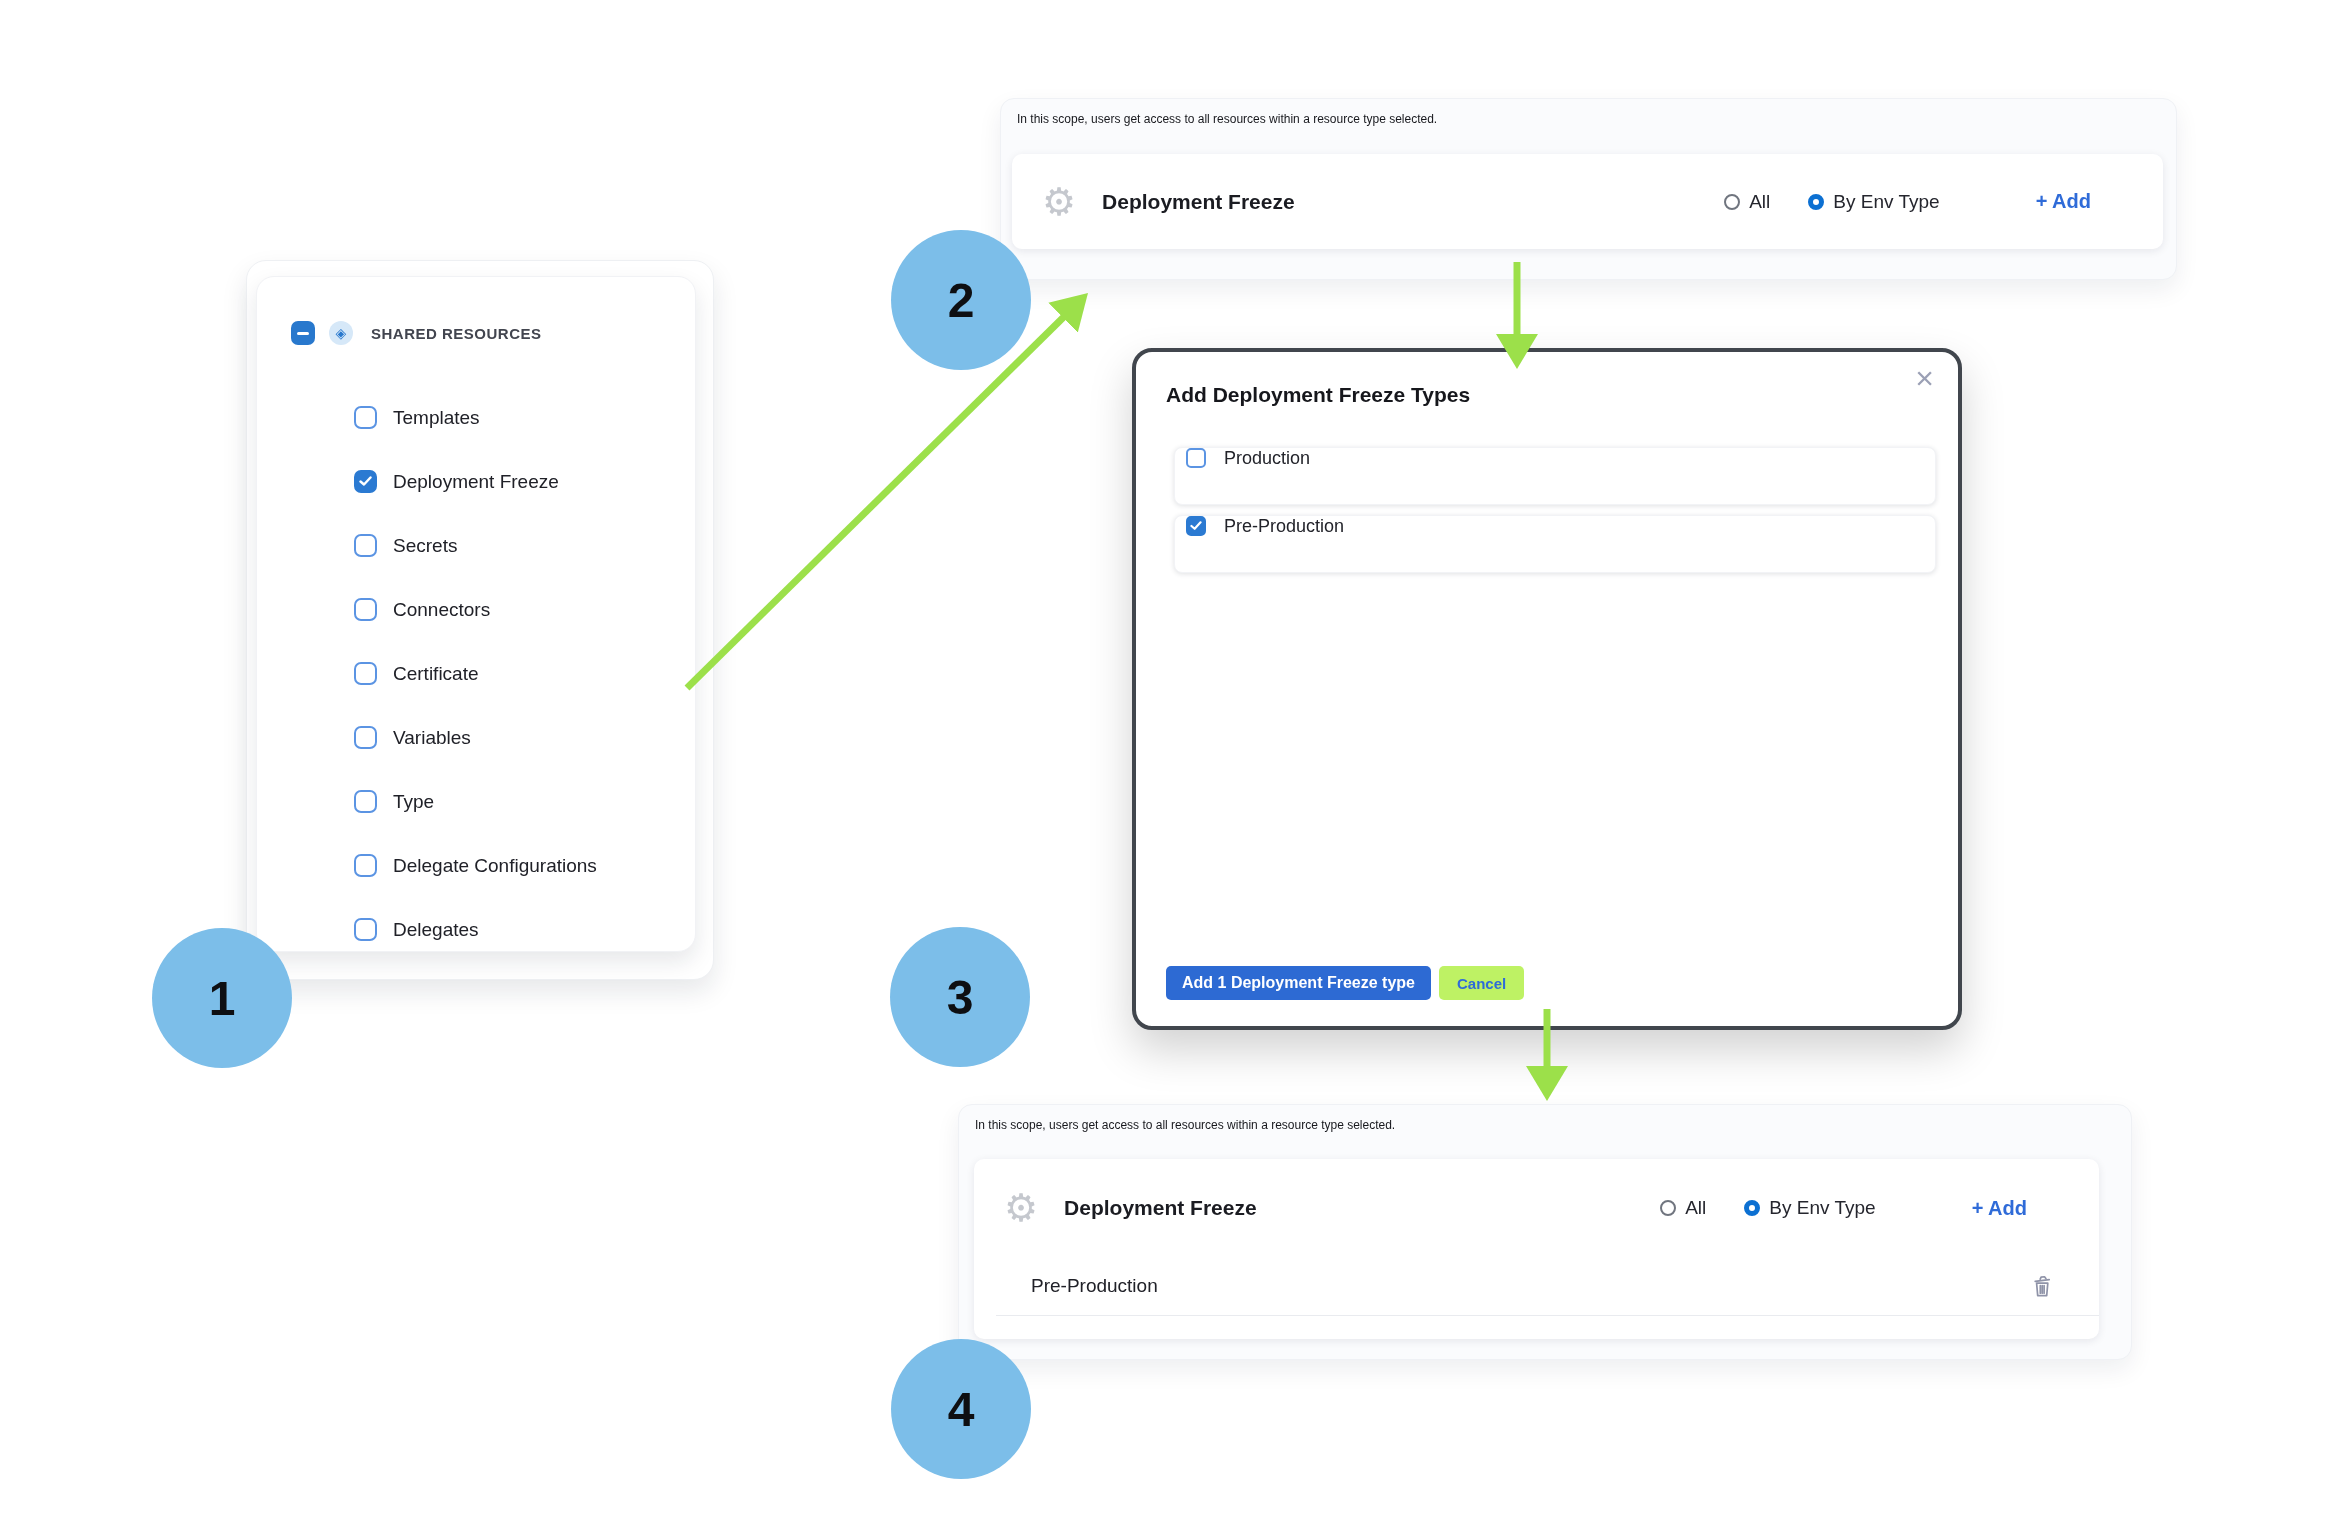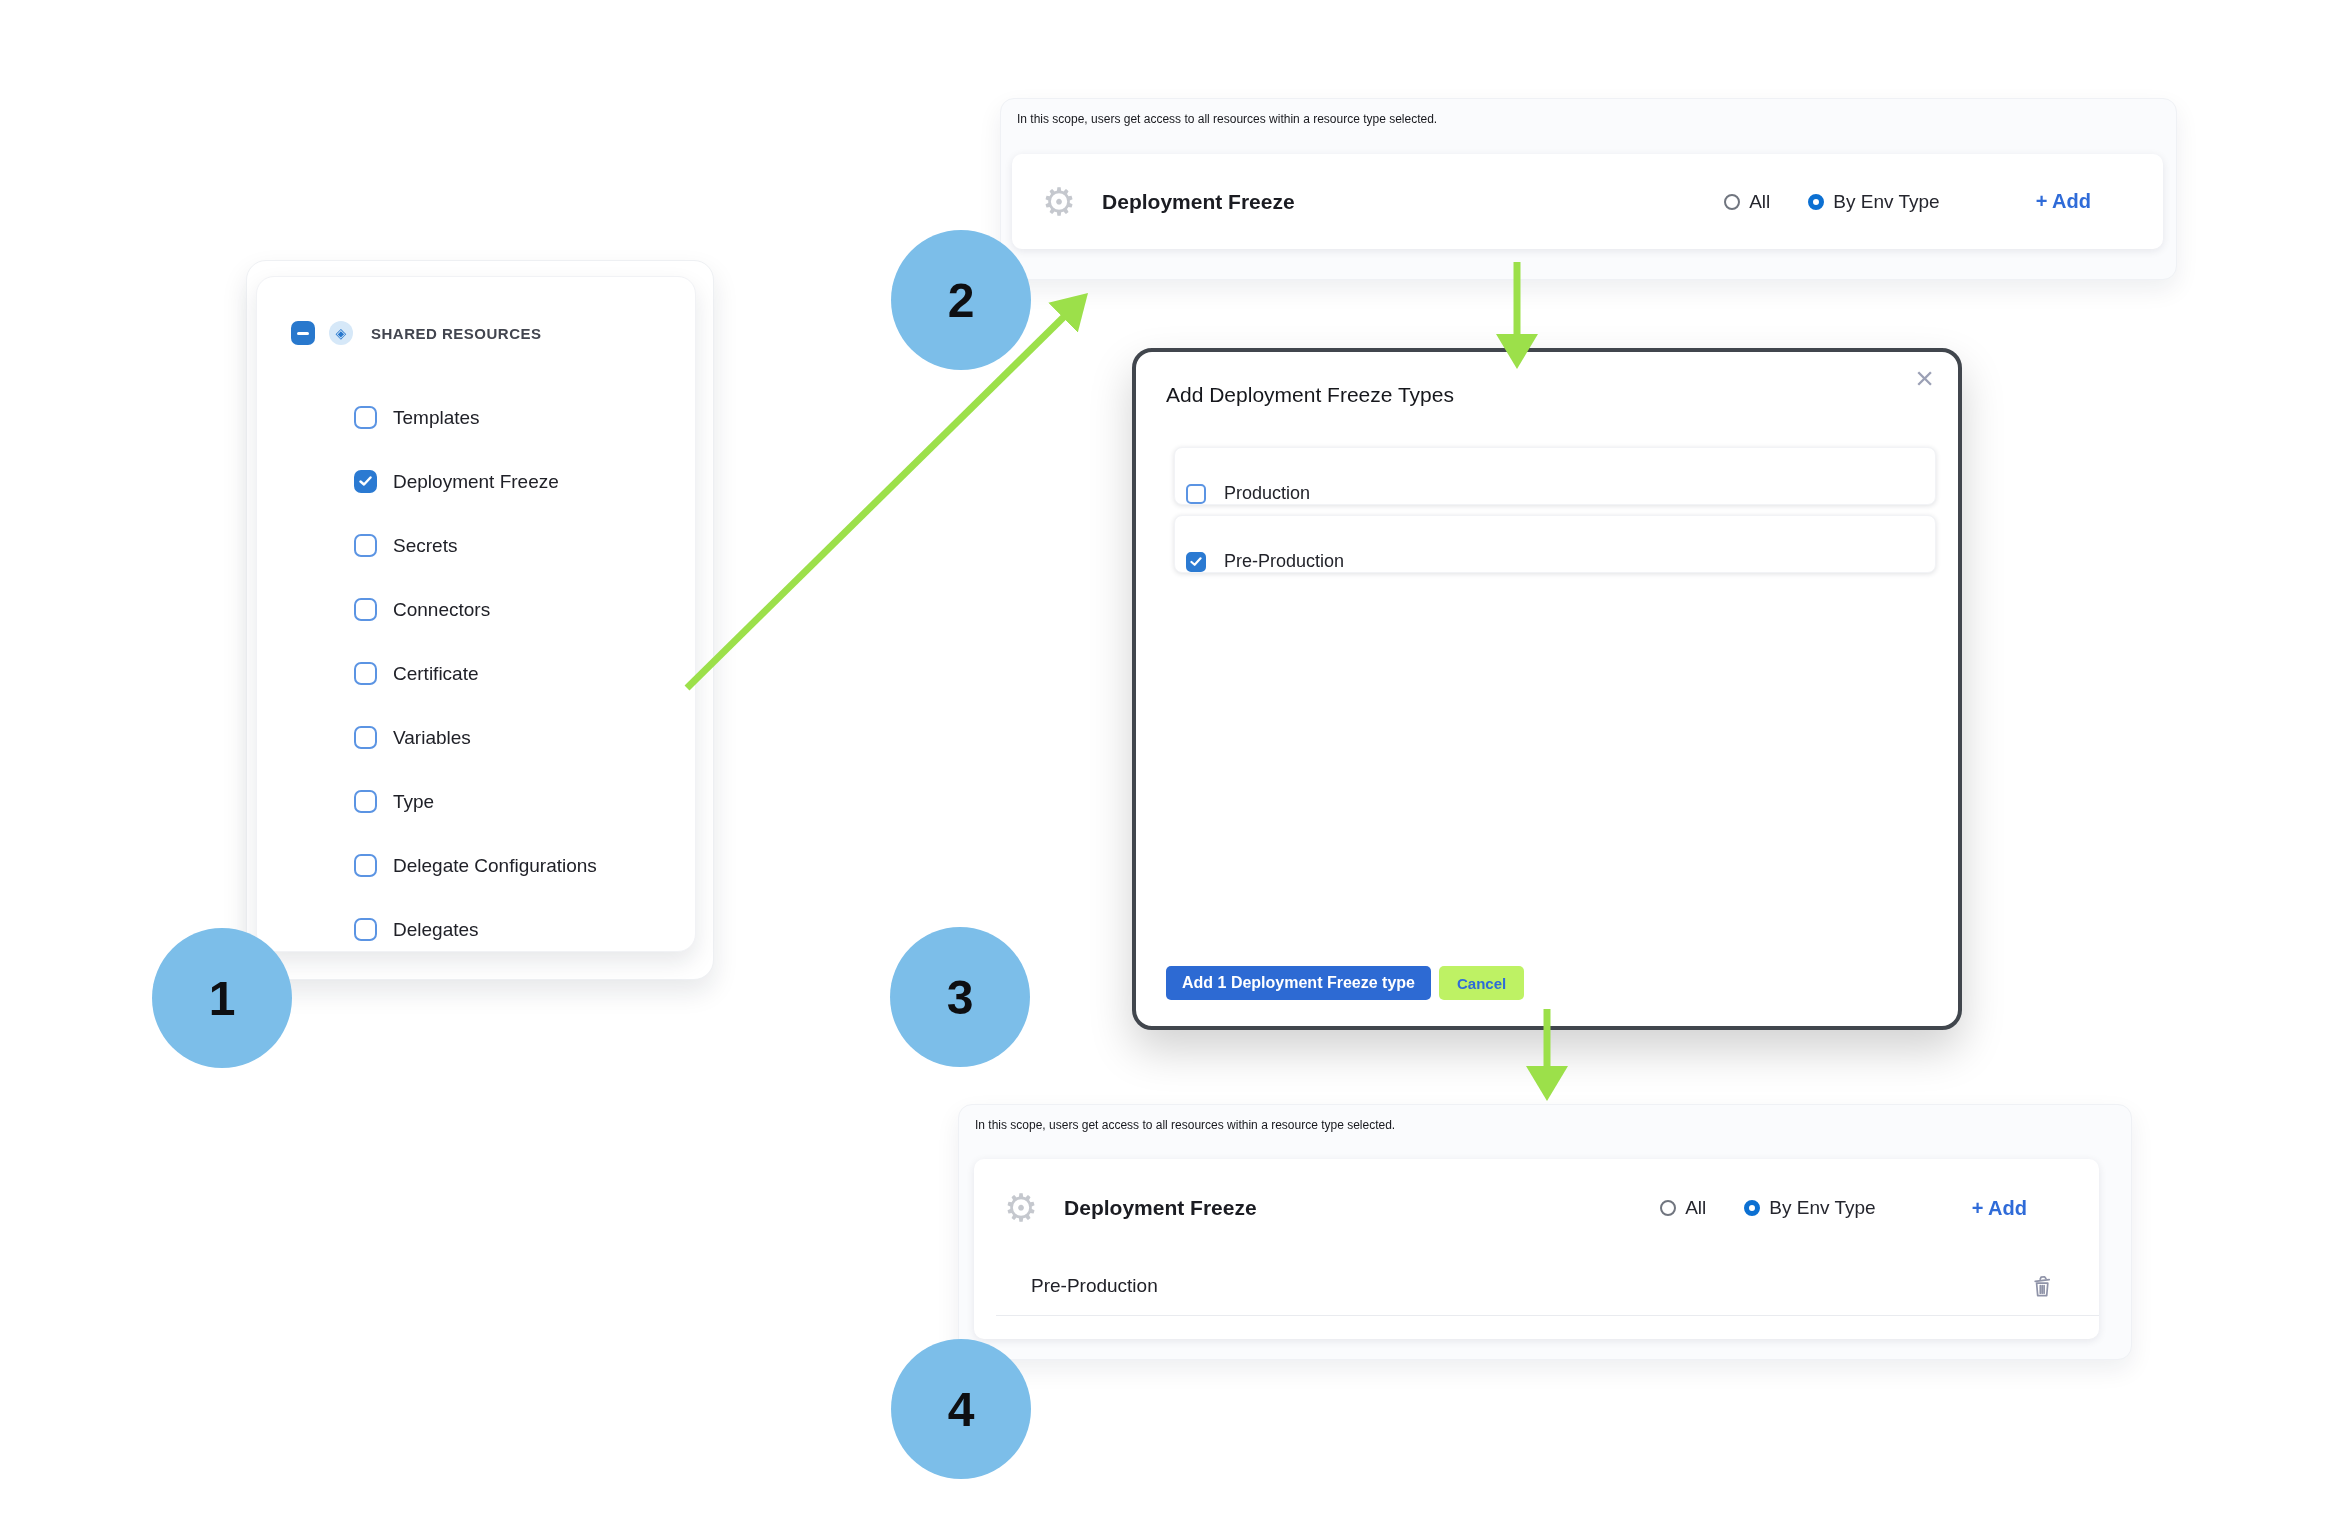--- a/index.html
+++ b/index.html
@@ -45,25 +45,25 @@
       display:inline-flex;align-items:center;justify-content:center;
       font-family:"DejaVu Sans",sans-serif;font-size:14px;color:#2878cd;line-height:1;}
   .tree-title{margin-left:18px;font-size:15px;font-weight:bold;letter-spacing:.5px;color:#42454f;}
   .tree-list{margin-top:8px;}
   .tree-item{height:64px;display:flex;align-items:flex-end;padding-left:97px;}
   .tree-item .lbl{margin-left:16px;font-size:19px;color:#202128;}
   
   #modal{position:absolute;left:1132px;top:348px;width:830px;height:682px;background:#fff;
       border:4px solid #41464d;border-radius:20px;box-sizing:border-box;
       box-shadow:0 20px 44px rgba(0,0,0,.18);}
-  .modal-title{position:absolute;left:30px;top:31px;font-size:21px;font-weight:normal;color:#16171c;}
+  .modal-title{position:absolute;left:30px;top:31px;font-size:21px;font-weight:bold;color:#16171c;}
   .modal-close{position:absolute;top:10px;right:24px;font-size:32px;line-height:1;color:#9ba0b5;cursor:pointer;}
   .modal-rows{position:absolute;left:38px;top:95px;width:762px;display:flex;flex-direction:column;gap:10px;}
   .modal-row{height:58px;background:#fff;border:1px solid #f2f3f6;border-radius:8px;
-      box-shadow:0 1px 5px rgba(35,40,60,.14);display:flex;align-items:flex-end;
+      box-shadow:0 1px 5px rgba(35,40,60,.14);display:flex;align-items:flex-start;
       padding-left:11px;gap:18px;box-sizing:border-box;}
   .modal-row .cb{width:20px;height:20px;border-radius:5px;}
   .modal-row .lbl{font-size:18px;color:#22232a;}
   .modal-actions{position:absolute;left:30px;bottom:26px;display:flex;align-items:center;gap:8px;}
   .btn-primary{height:34px;padding:0 16px;border:none;border-radius:5px;background:#2d6ad3;
       color:#fff;font-size:16px;font-weight:bold;font-family:inherit;cursor:pointer;}
   .btn-secondary{height:34px;padding:0 18px;border:none;border-radius:5px;background:#bef264;
       color:#2f6bd8;font-size:15px;font-weight:bold;font-family:inherit;cursor:pointer;}
   
   .type-row{margin-left:22px;height:58px;display:flex;align-items:center;

